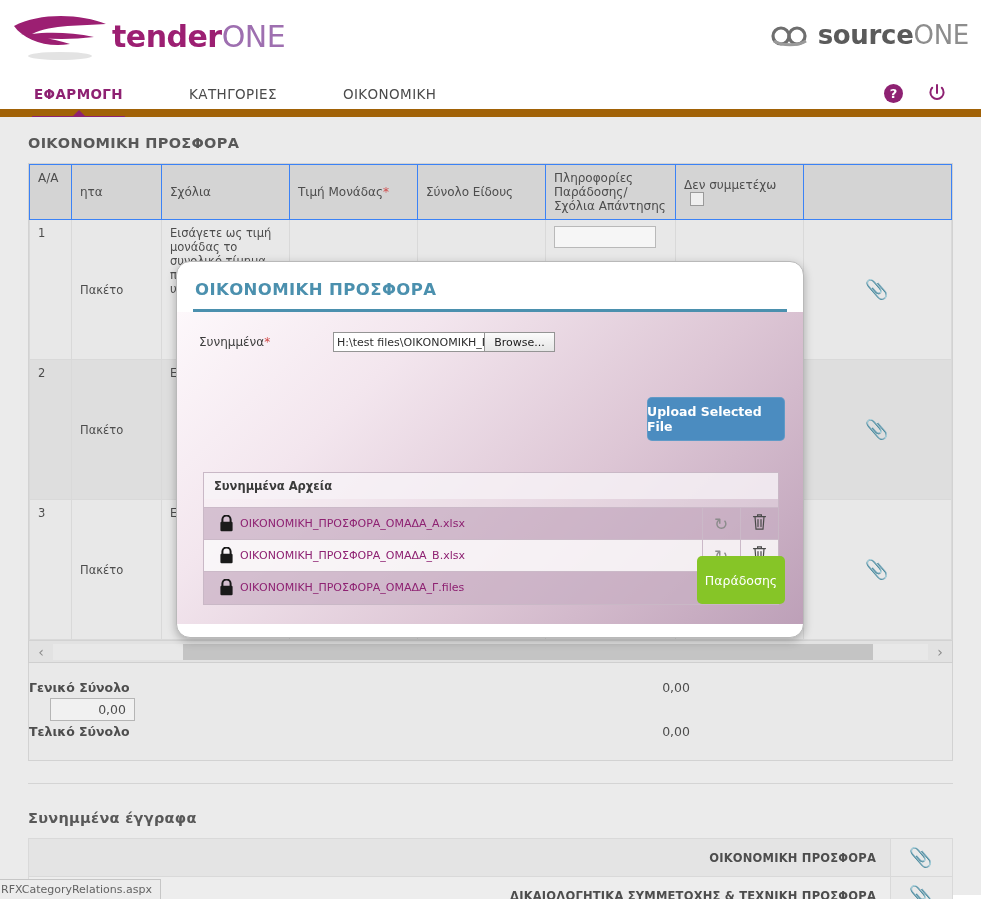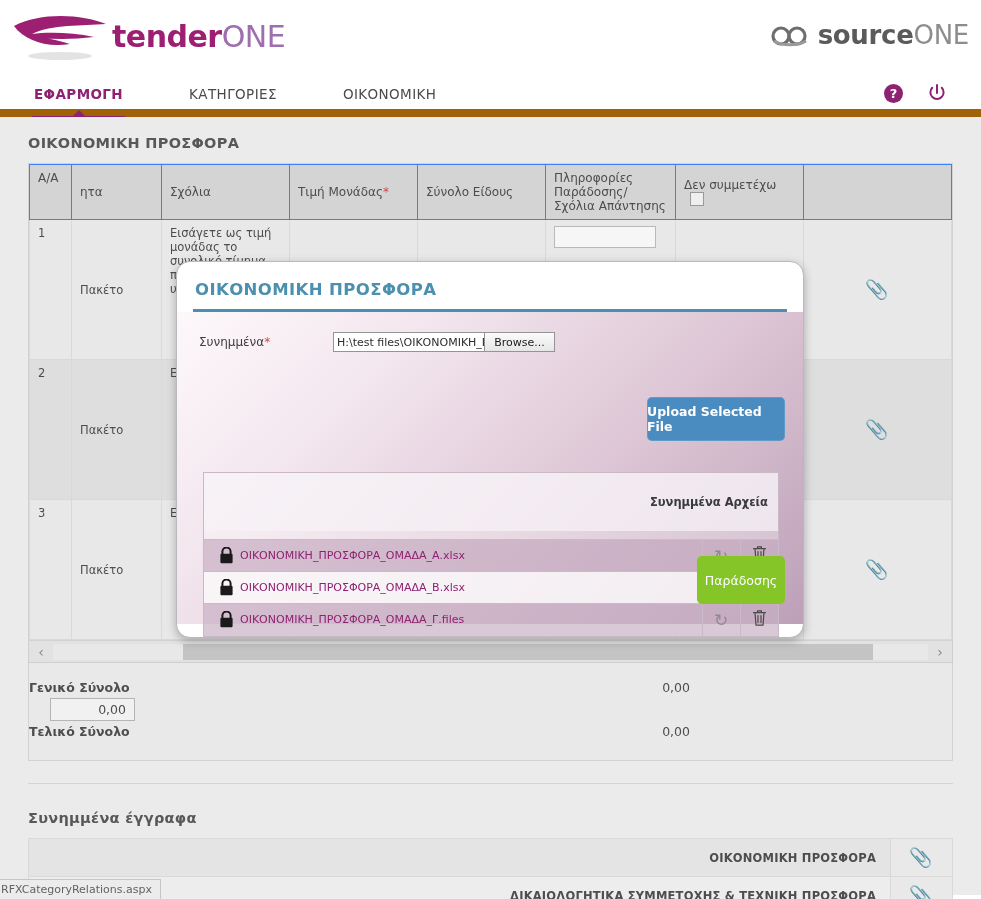--- a/index.html
+++ b/index.html
@@ -151,21 +151,21 @@
   .upload-btn {
     position:absolute; right: 18px; top: 85px; width: 138px; height: 44px; border-radius: 5px;
     background: #4b8cc0; color: #ffffff; font-size: 12.5px; font-weight: 600;
     display:flex; align-items:center; justify-content:center; cursor:pointer;
     box-shadow: inset 0 0 0 1px rgba(255,255,255,.12);
   }
   .files-box {
     position: absolute; left: 26px; top: 160px; width: 576px;
     border: 1px solid #c9b8c6; background: rgba(255,255,255,.30);
   }
-  .files-hd { font-size: 11.5px; font-weight: bold; color:#3a3a3a; padding: 22px 10px; background: rgba(247,243,246,.72); text-align: right; }
+  .files-hd { font-size: 11.5px; font-weight: bold; color:#3a3a3a; padding: 6px 10px; background: rgba(247,243,246,.72); }
   table.files { width:100%; border-collapse: collapse; table-layout: fixed; margin-top: 8px;}
   table.files td { height: 32px; vertical-align: middle; font-size: 11px; border-top: 1px solid #cbb9c8;}
   table.files tr.r-odd td { background: rgba(186,155,180,.55); }
   table.files tr.r-even td { background: rgba(250,248,249,.80); }
   td.lockcell { width: 36px; text-align: center; padding-left: 10px;}
   td.namecell { color: #8e2172; padding-left: 0px; font-size: 11px;}
   td.actcell { width: 38px; text-align:center; border-left: 1px solid #cbb9c8; }
   .lock-ic { width: 15px; height: 17px; display:inline-block; vertical-align: middle;}
   .refresh-ic { font-size: 17px; color:#8c8c8c; cursor:pointer; }
   .trash-ic { width:15px;height:18px; display:inline-block; cursor:pointer;}

